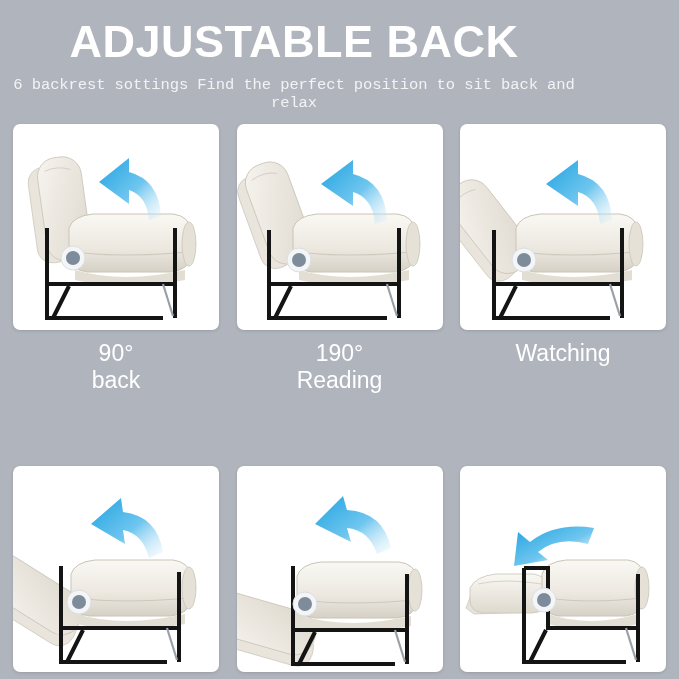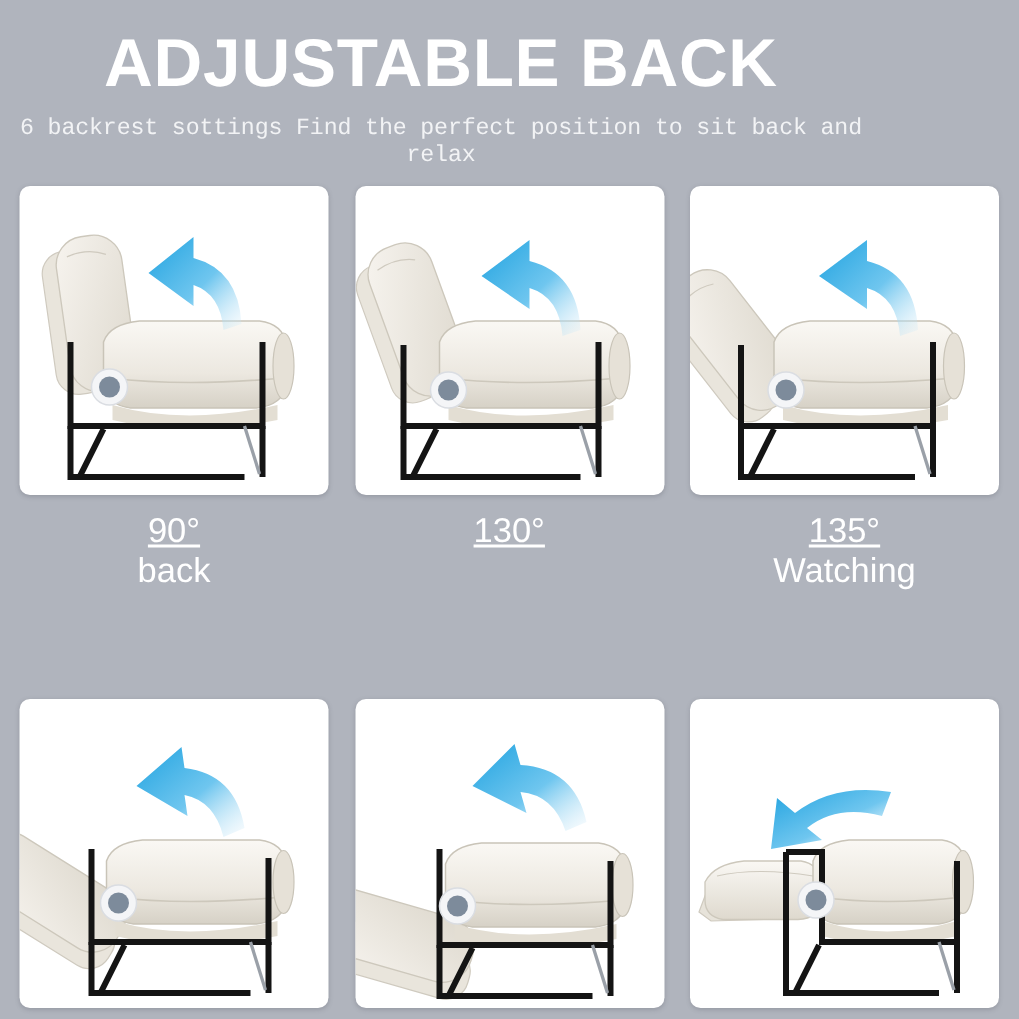--- a/index.html
+++ b/index.html
@@ -76,21 +76,20 @@
   .caption {
     text-align: center;
     color: #ffffff;
     margin-top: 10px;
     line-height: 1.18;
   }
   .cap-angle {
     font-size: 23px;
     font-weight: 400;
     display: block;
-    text-decoration: underline;
   }
   .cap-name {
     font-size: 23px;
     font-weight: 400;
     display: block;
   }
 
   
   .scene {
     position: absolute;
@@ -210,21 +209,22 @@
               <g stroke="#9aa0a8" fill="none" stroke-width="2.2">
                 <path d="M150 160 L160 192"></path>
               </g>
               <circle cx="62" cy="136" r="12" fill="#f4f5f7" stroke="#dadde2" stroke-width="1"></circle>
               <circle cx="62" cy="136" r="7" fill="#7d8b9b"></circle>
               <path d="M150 96 Q148 58 116 50 L116 36 L84 60 L116 82 L116 68 Q136 74 138 100 Z" fill="url(#arrG2)"></path>
             </svg>
           </div>
         </div>
         <div class="caption">
-          <span class="cap-angle">130°</span>
+          <span class="cap-angle">190°</span>
+          <span class="cap-name">Reading</span>
         </div>
       </div>
 
       <div class="cell">
         <div class="card">
           <div class="scene">
             <svg viewBox="0 0 206 206" xmlns="http://www.w3.org/2000/svg">
               <defs>
                 <linearGradient id="arrG3" x1="1" y1="1" x2="0" y2="0">
                   <stop offset="0" stop-color="#cfeaf8" stop-opacity="0.15"></stop>
@@ -259,21 +259,20 @@
               <g stroke="#9aa0a8" fill="none" stroke-width="2.2">
                 <path d="M150 160 L160 192"></path>
               </g>
               <circle cx="64" cy="136" r="12" fill="#f4f5f7" stroke="#dadde2" stroke-width="1"></circle>
               <circle cx="64" cy="136" r="7" fill="#7d8b9b"></circle>
               <path d="M152 96 Q150 58 118 50 L118 36 L86 60 L118 82 L118 68 Q138 74 140 100 Z" fill="url(#arrG3)"></path>
             </svg>
           </div>
         </div>
         <div class="caption">
-          <span class="cap-angle">135°</span>
           <span class="cap-name">Watching</span>
         </div>
       </div>
 
     </div>
 
     <div class="row">
 
       <div class="cell">
         <div class="card">

